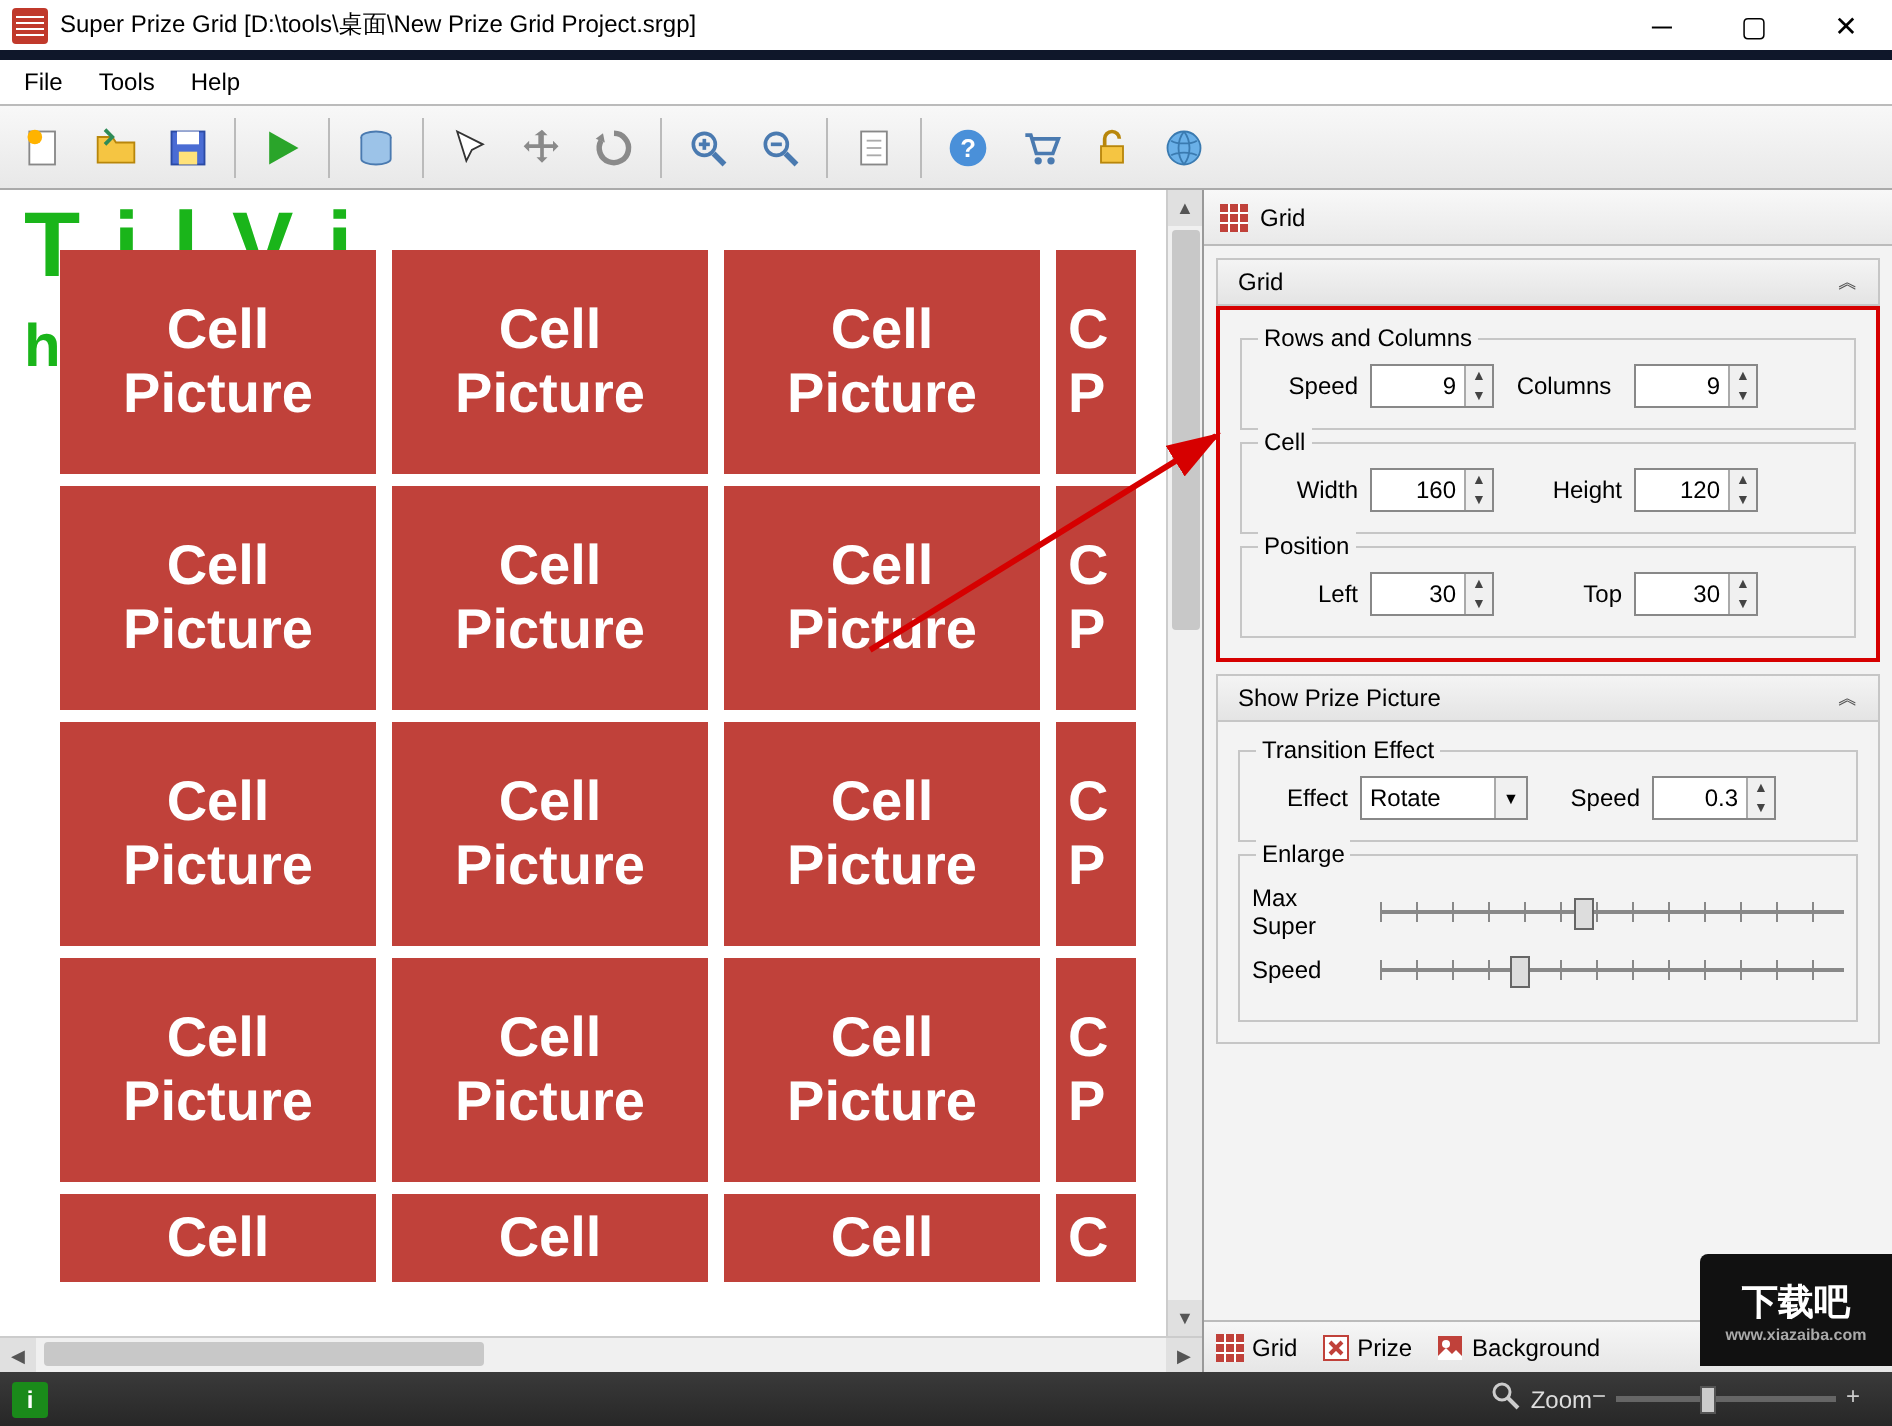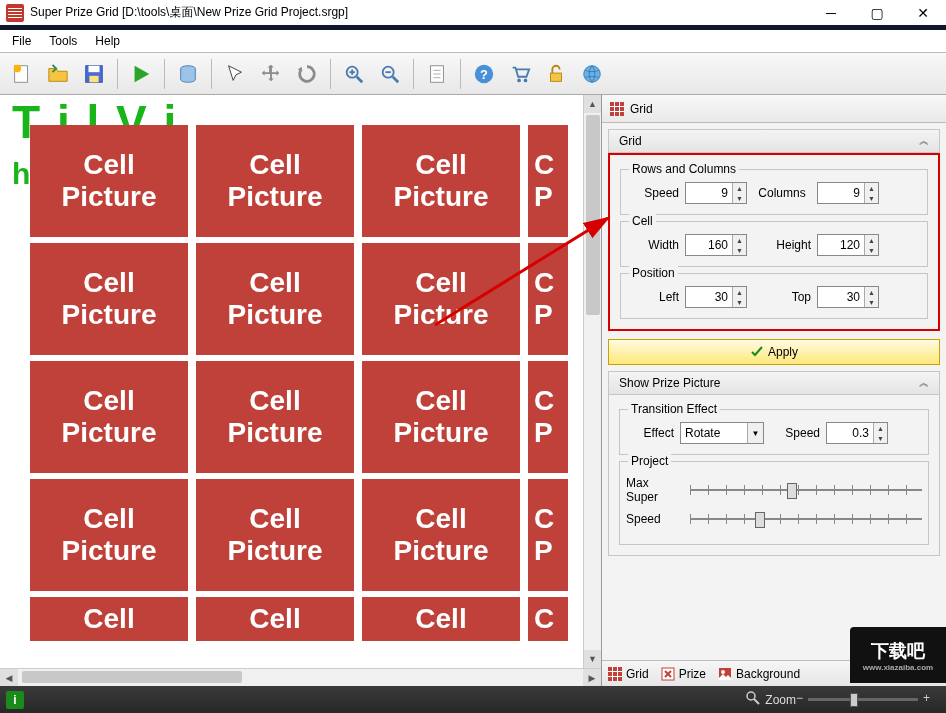--- a/index.html
+++ b/index.html
@@ -400,26 +400,20 @@
             <div class="numbox">
                 <input value="30" style="">
                 <div class="spinners">
                   <div>▲</div>
                   <div>▼</div>
                 </div>
               </div>
           </div>
         </fieldset>
       </div>
-      <button class="applybtn">
-        <svg viewBox="0 0 14 14">
-            <path d="M2 7l3 3 7-8" fill="none" stroke="#1a8a1a" stroke-width="2"></path>
-          </svg>
-        <span>Apply</span>
-      </button>
 
       <div class="section-head">
         <span>Show Prize Picture</span>
           <span class="chev">︽</span>
       </div>
       <div class="section-body">
         <fieldset class="group">
           <legend>Transition Effect</legend>
           <div class="field-row">
             <label style="width:48px">Effect</label>
@@ -431,21 +425,21 @@
             <div class="numbox">
                 <input value="0.3" style="">
                 <div class="spinners">
                   <div>▲</div>
                   <div>▼</div>
                 </div>
               </div>
           </div>
         </fieldset>
         <fieldset class="group">
-          <legend>Project</legend>
+          <legend>Enlarge</legend>
           <div class="slider-row">
             <span style="width:56px">Max Super</span>
             <div class="slider-track">
                 <div class="ticks"></div>
                 <div class="rail"></div>
                 <div class="thumb" style="left:42%"></div>
               </div>
           </div>
           <div class="slider-row">
             <span style="width:56px">Speed</span>

